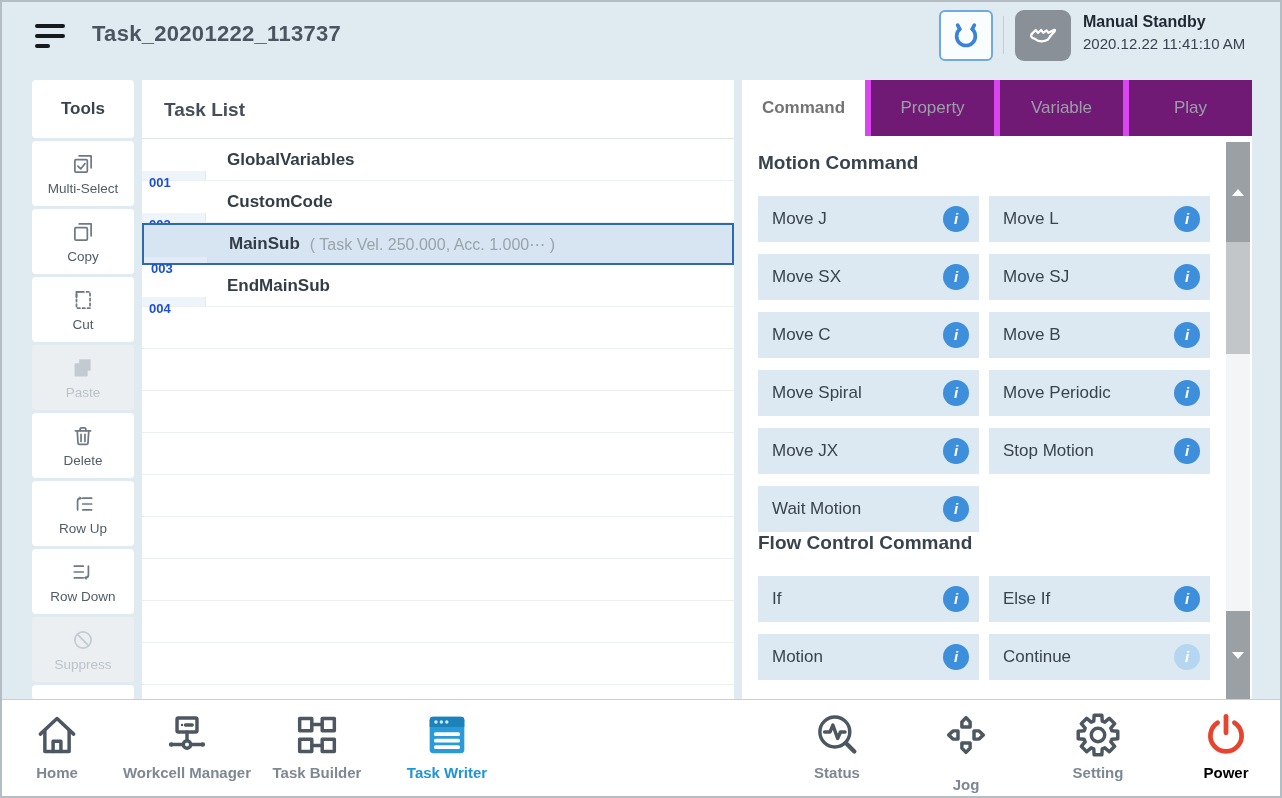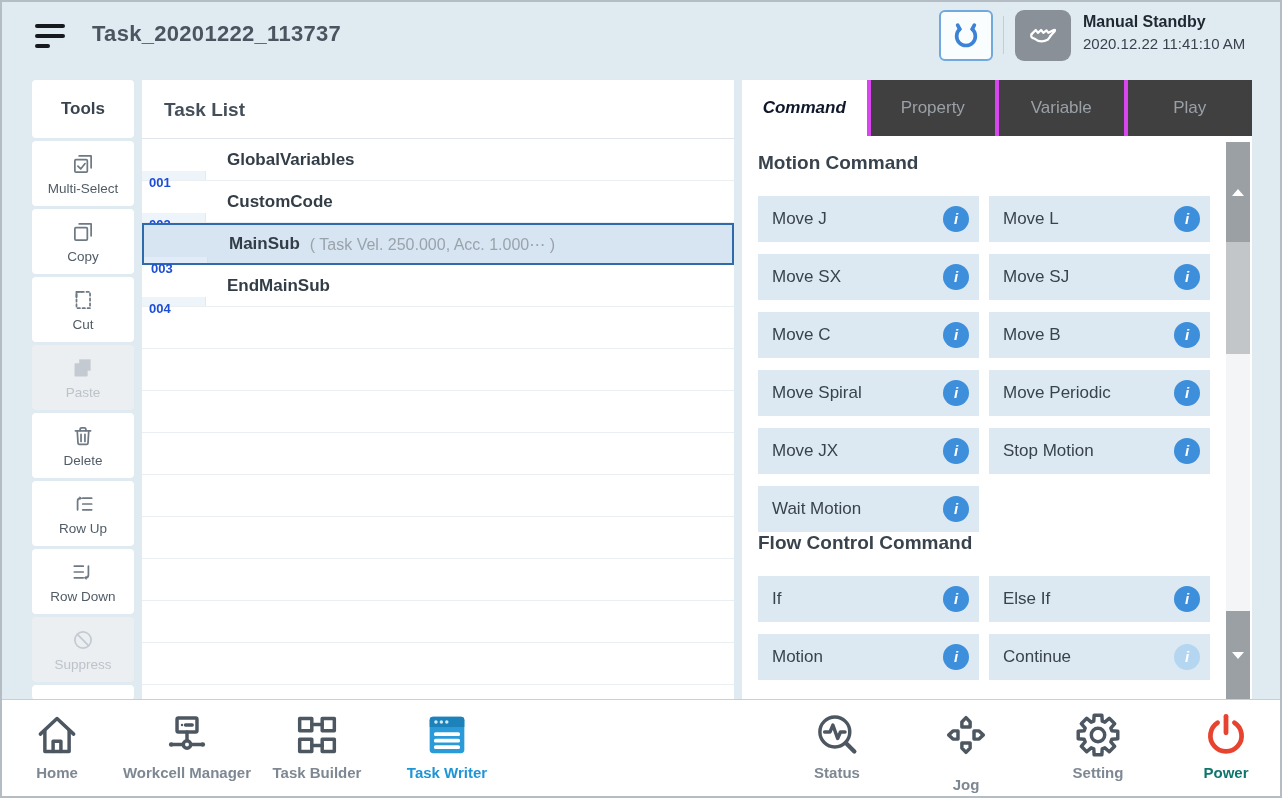--- a/index.html
+++ b/index.html
@@ -53,23 +53,23 @@
   .tname-wrap { display:flex; align-items:center; padding-left:21px; flex:1; }
   .tname { font-size:17px; font-weight:bold; color:#333d47; }
   .tdetail { font-size:16px; color:#99a3ac; margin-left:10px; white-space:nowrap; }
   .trow.selected { border:2px solid #2f6bab; background:#d7e5f2; }
   .trow.selected .tnum { background:#e2ecf8; border-right-color:#d3e0ee; }
   .trow.empty { cursor:default; }
   
   .cmd-panel { position:absolute; left:740px; top:78px; width:510px; height:619px; }
   .tabs { display:flex; height:56px; }
   .tab { flex:1; text-align:center; line-height:56px; font-size:17px; color:#9aa0a6;
-    background:#404040; border-left:4px solid #d946ef; cursor:pointer; }
+    background:#701a75; border-left:6px solid #d946ef; cursor:pointer; }
   .tab:first-child { border-left:none; }
-  .tab.active { background:#ffffff; color:#0f172a; font-weight:bold;font-style:italic; }
+  .tab.active { background:#ffffff; color:#737373; font-weight:bold; }
   .cmd-body { position:absolute; left:0; top:56px; right:0; bottom:0; background:#ffffff; overflow:hidden; }
   .cmd-content { position:absolute; left:0; top:0; right:26px; padding:16px 0 0 16px; }
   .sec-title { font-size:19px; font-weight:bold; color:#39434e; height:28px; margin-bottom:16px; }
   .sec-title.flow { }
   .cmd-grid { display:grid; grid-template-columns:221px 221px; gap:12px 10px; }
   .cmd-card { height:46px; background:#dce9f2; display:flex; align-items:center;
     padding:0 10px 0 14px; cursor:pointer; }
   .cmd-label { font-size:17px; color:#39434e; }
   .info { margin-left:auto; width:26px; height:26px; border-radius:50%; background:#3d8edb;
     color:#ffffff; font-size:15px; font-weight:bold; font-style:italic; text-align:center; line-height:26px; cursor:pointer; }
@@ -88,21 +88,21 @@
   .bottomnav { position:absolute; left:0; top:697px; right:0; bottom:0;
     background:#ffffff; border-top:1px solid #c9cfd4; }
   .nav-item { position:absolute; top:9px; width:150px; height:84px;
     display:flex; flex-direction:column; align-items:center; justify-content:flex-start;
     color:#4d5761; cursor:pointer; }
   .nav-item .icn { width:52px; height:52px; }
   .nav-label { font-size:15px; font-weight:bold; color:#7e8893; margin-top:3px; white-space:nowrap; }
   .nav-item.active { color:#2095d6; }
   .nav-item.active .nav-label { color:#2095d6; }
   .nav-item.danger { color:#e8432e; }
-  .nav-item.danger .nav-label { color:#0f766e; }
+  .nav-item.danger .nav-label { color:#000000; }
 </style>
 </head>
 <body>
 
 <div class="screen">
 
   <div class="topbar">
     <button class="hamburger">
       <span class="hl hl1"></span>
       <span class="hl hl2"></span>

